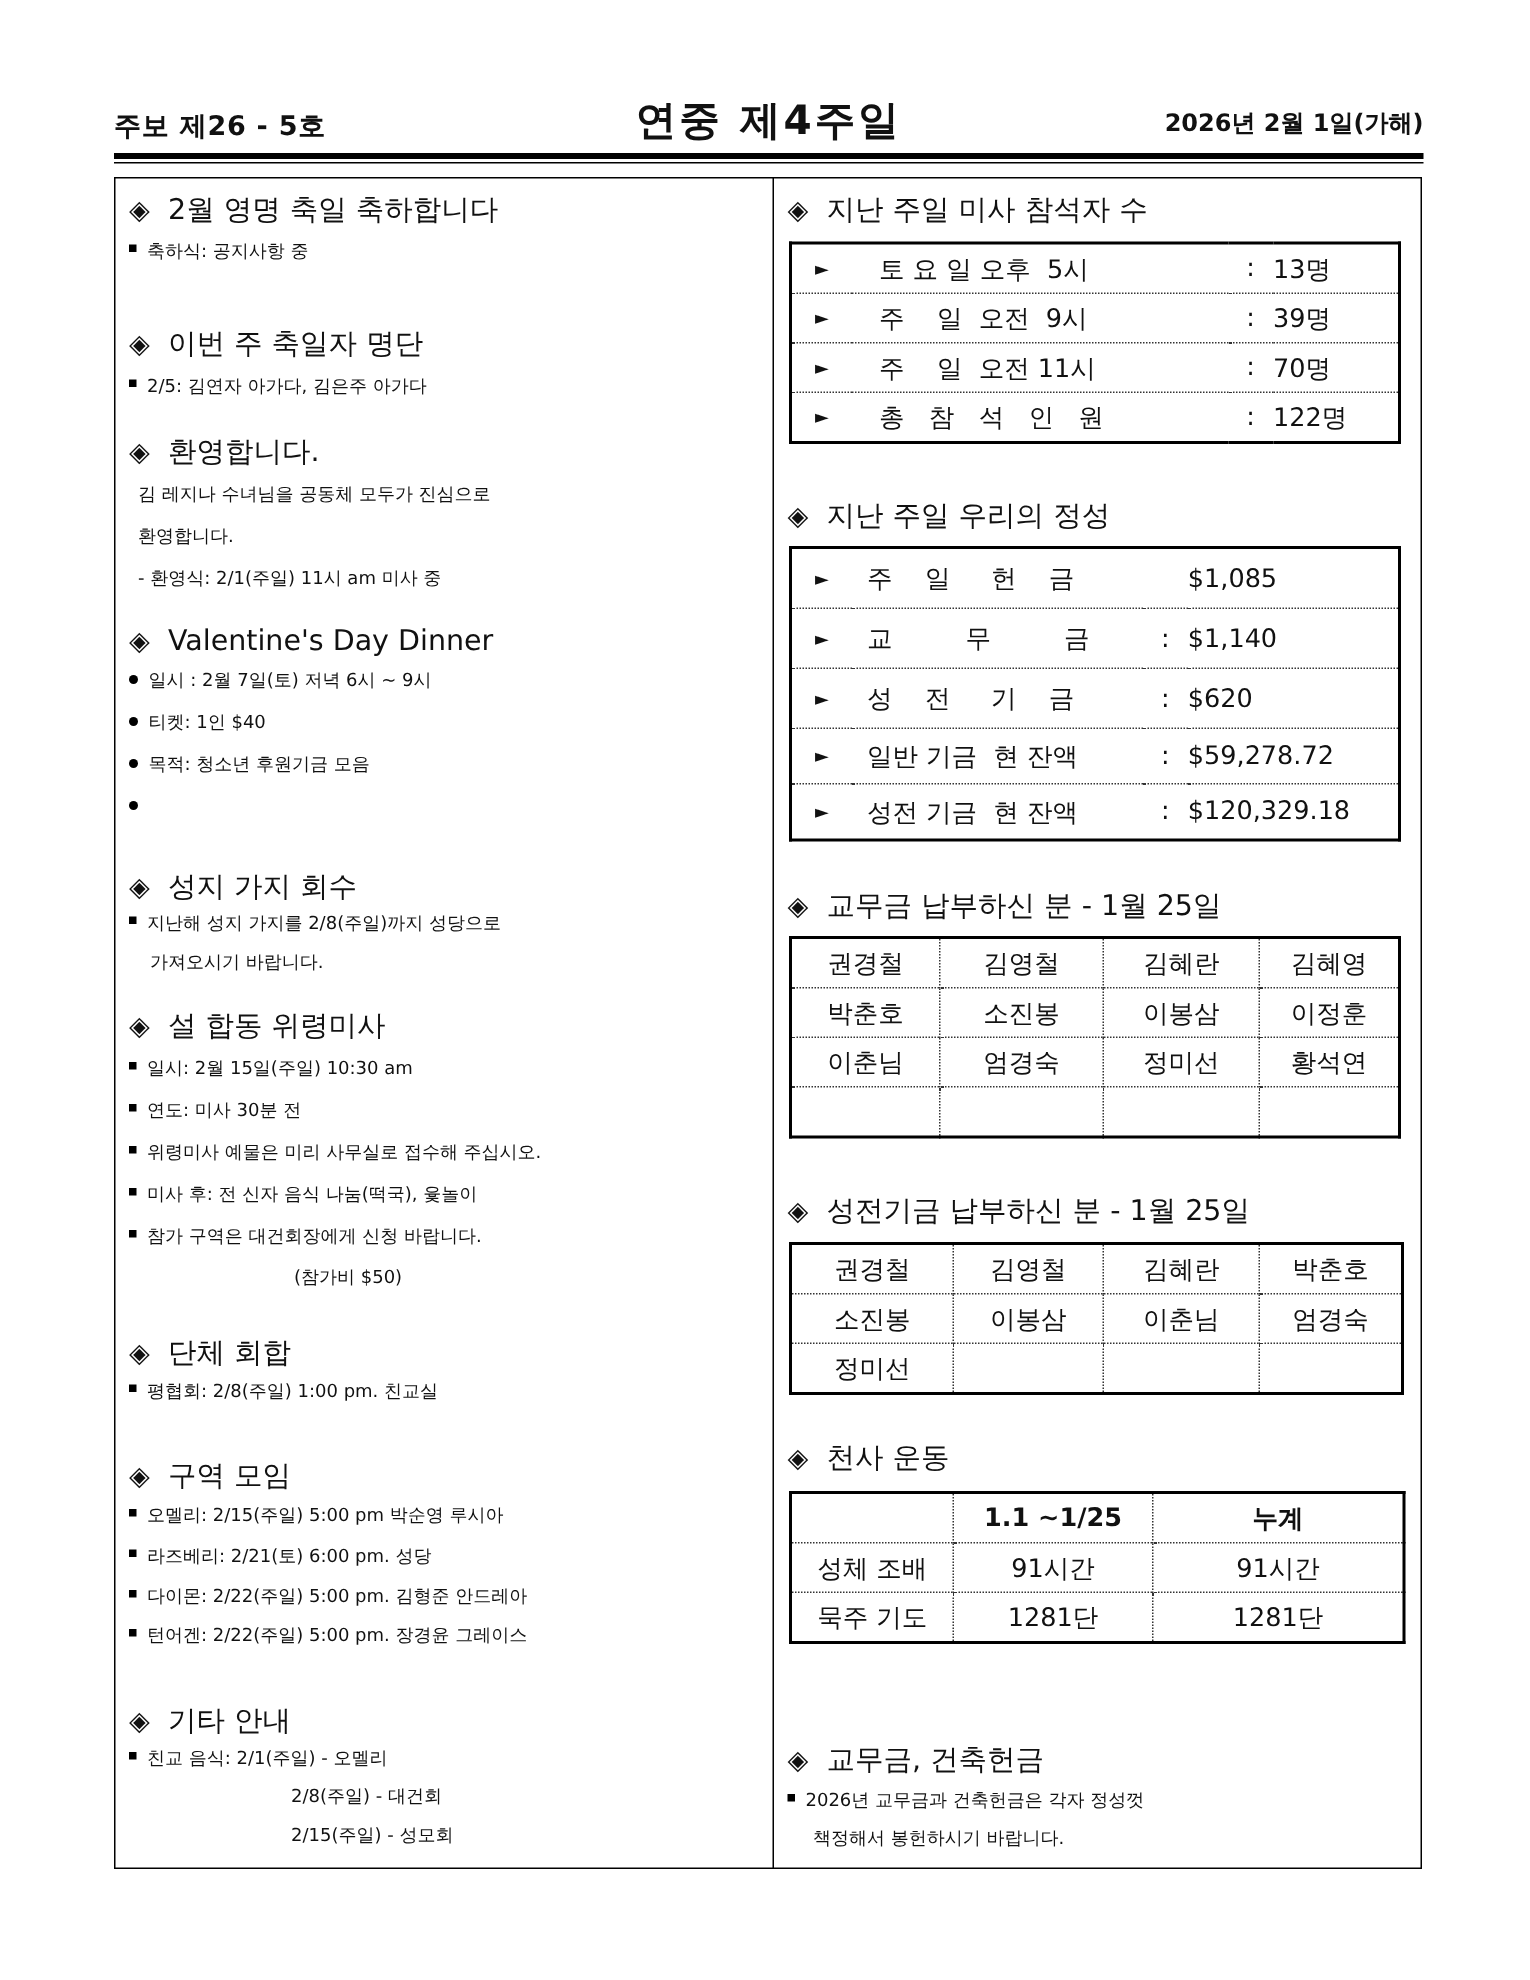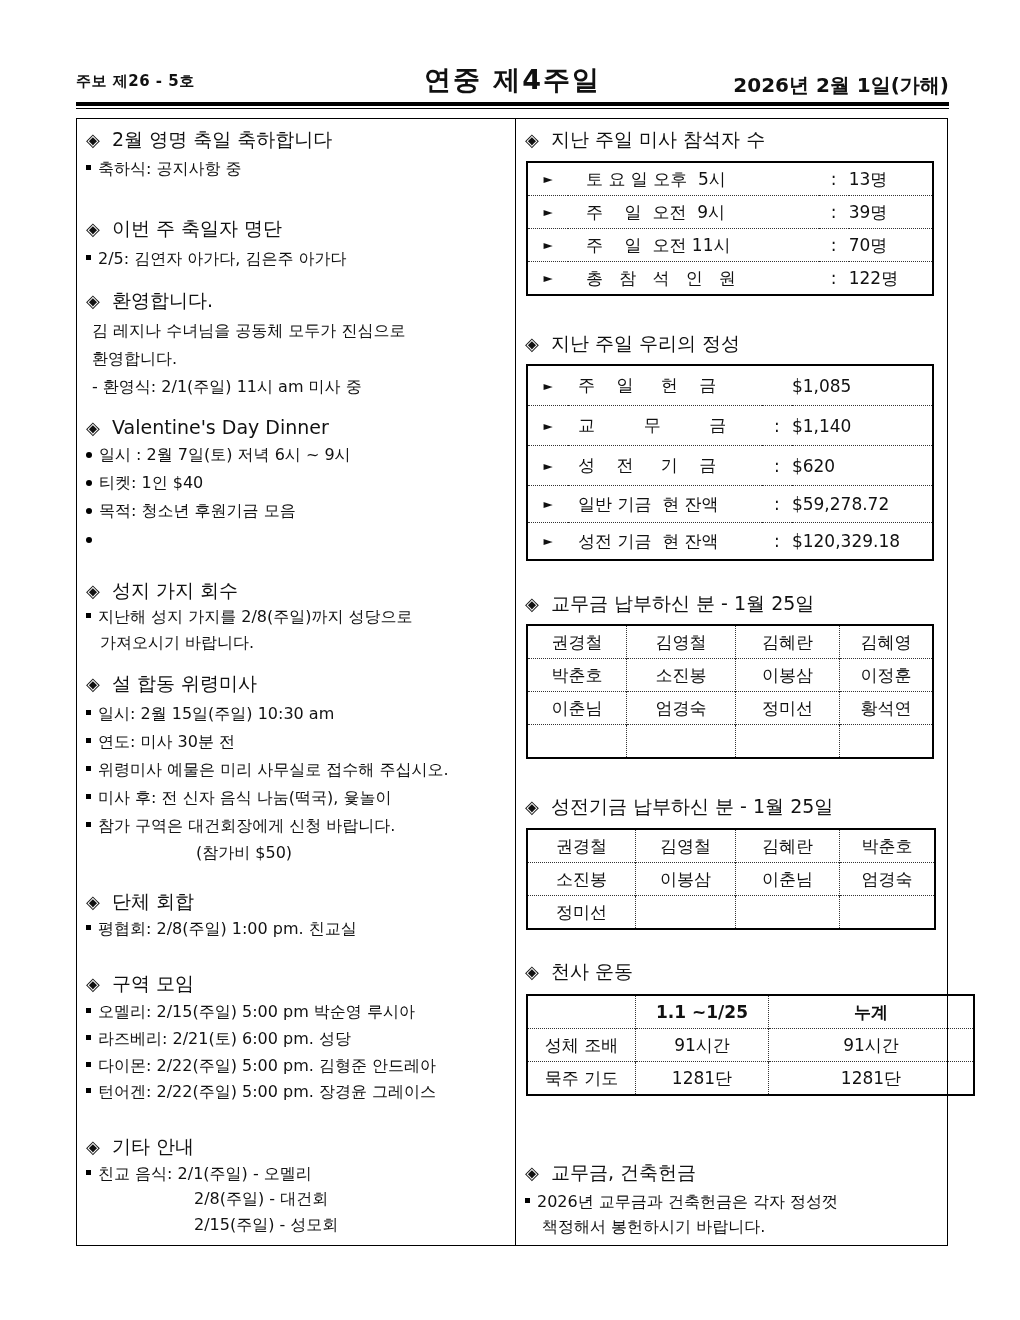--- a/index.html
+++ b/index.html
@@ -1,29 +1,29 @@
 <!DOCTYPE html>
 <html><head>
 <meta charset="utf-8">
 <style>
   html, body { margin:0; padding:0; background:#ffffff; }
   body { width:1020px; height:1320px; position:relative; font-family:"DejaVu Sans", "Liberation Sans", sans-serif; color:#111; }
   .hdr { position:absolute; left:76px; top:62px; width:873px; height:40px; }
-  .hdr-left { position:absolute; left:0; top:10px; font-size:15px; font-weight:bold; letter-spacing:0.5px; }
+  .hdr-left { position:absolute; left:0; top:10px; font-size:18px; font-weight:bold; letter-spacing:0.5px; }
   .hdr-title { position:absolute; left:0; right:0; top:0; text-align:center; font-size:27px; font-weight:bold; letter-spacing:2px; }
-  .hdr-right { position:absolute; right:0; top:10px; font-size:20px; font-weight:bold; }
+  .hdr-right { position:absolute; right:0; top:10px; font-size:16px; font-weight:bold; }
   .rule-thick { position:absolute; left:76px; width:873px; top:102px; height:4px; background:#000; }
   .rule-thin { position:absolute; left:76px; width:873px; top:108px; height:1px; background:#000; }
 
   .frame { position:absolute; left:76px; top:118px; width:872px; height:1128px; border:1px solid #000; box-sizing:border-box; }
   .col-divider { position:absolute; left:515px; top:118px; width:1px; height:1128px; background:#000; }
 
   .sec-title { position:absolute; font-size:19px; white-space:nowrap; }
   .sec-title .dia { display:inline-block; width:18px; font-size:18px; margin-right:8px; }
-  .line { position:absolute; font-size:16px; white-space:nowrap; }
+  .line { position:absolute; font-size:12px; white-space:nowrap; }
   .sq { display:inline-block; width:5px; height:5px; background:#000; margin-right:7px; vertical-align:middle; position:relative; top:-2px; }
   .dot { display:inline-block; width:6px; height:6px; border-radius:50%; background:#000; margin-right:7px; vertical-align:middle; position:relative; top:-1px; }
   .ul { text-decoration:underline; }
 
   table.box { position:absolute; border-collapse:collapse; border:2px solid #000; font-size:17px; }
   table.box td { border-top:1px dotted #333; padding:0; height:32px; }
   table.box tr:first-child td { border-top:none; }
   table.grid td { border-left:1px dotted #333; text-align:center; }
   table.grid td:first-child { border-left:none; }
   .arrow { width:40px; text-align:center; font-size:12px; }
@@ -203,21 +203,21 @@
   <tr>
         <td>정미선</td>
         <td></td>
         <td></td>
         <td></td>
       </tr>
 </tbody>
   </table>
 
 <div class="sec-title" style="left:525px;top:959px;"><span class="dia">◈</span><span>천사 운동</span></div>
-<table class="box grid" style="left:526px;top:994px;width:449px;">
+<table class="box grid" style="left:526px;top:994px;width:411px;">
   <tbody>
       <tr>
         <td style="width:107px;"></td>
         <td class="bold" style="width:132px;">1.1 ~1/25</td>
         <td class="bold">누계</td>
       </tr>
   <tr>
         <td>성체 조배</td>
         <td>91시간</td>
         <td>91시간</td>

